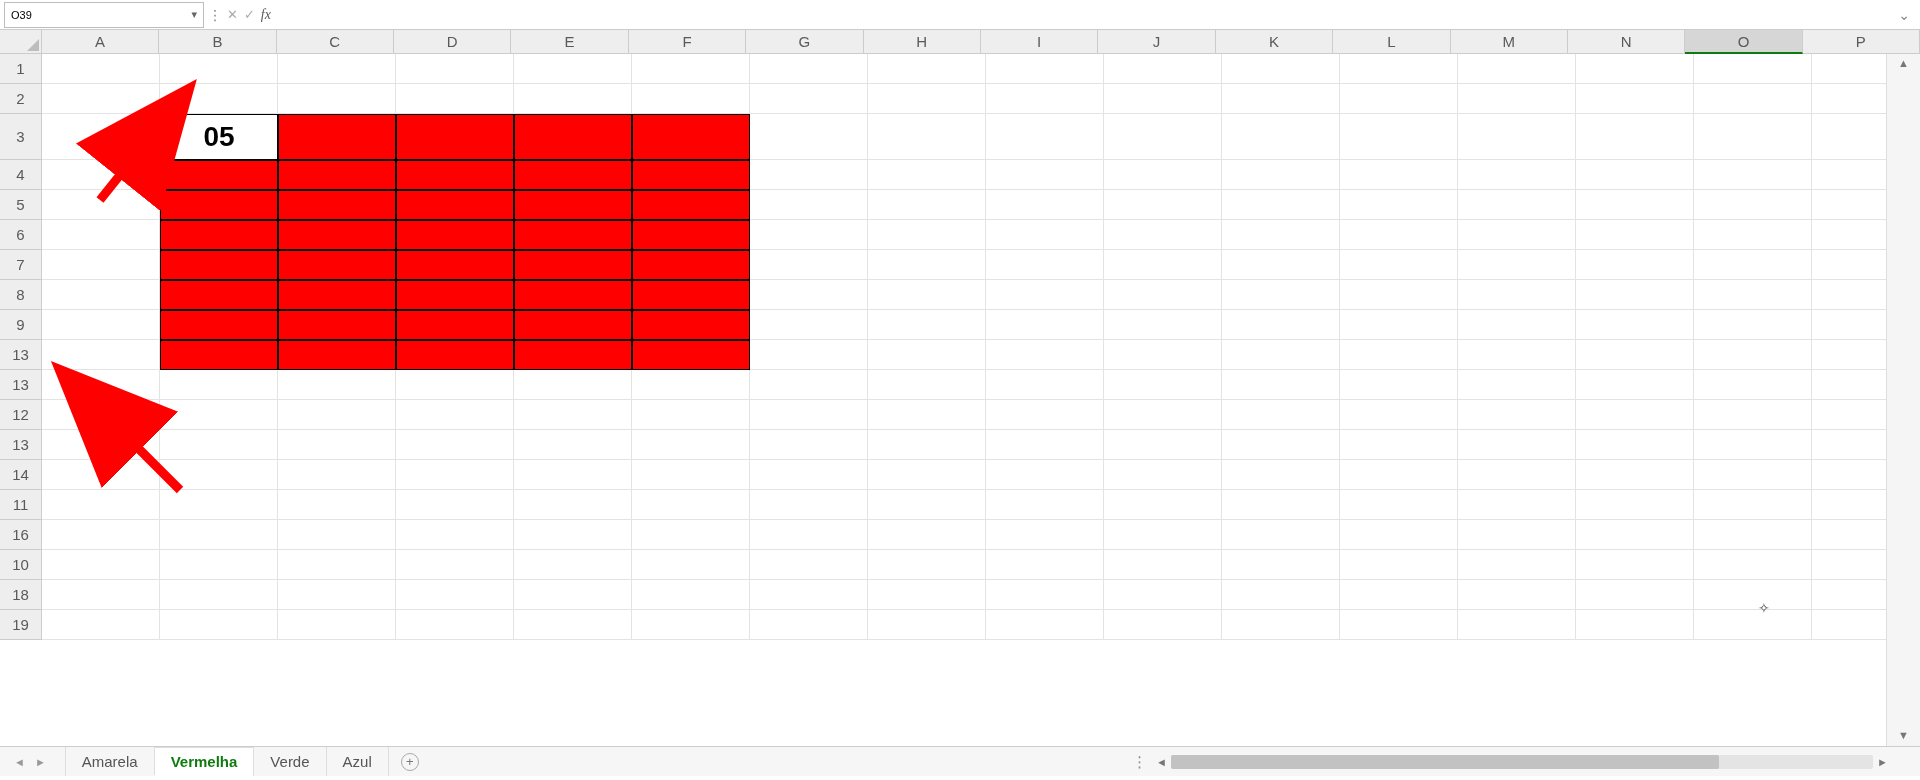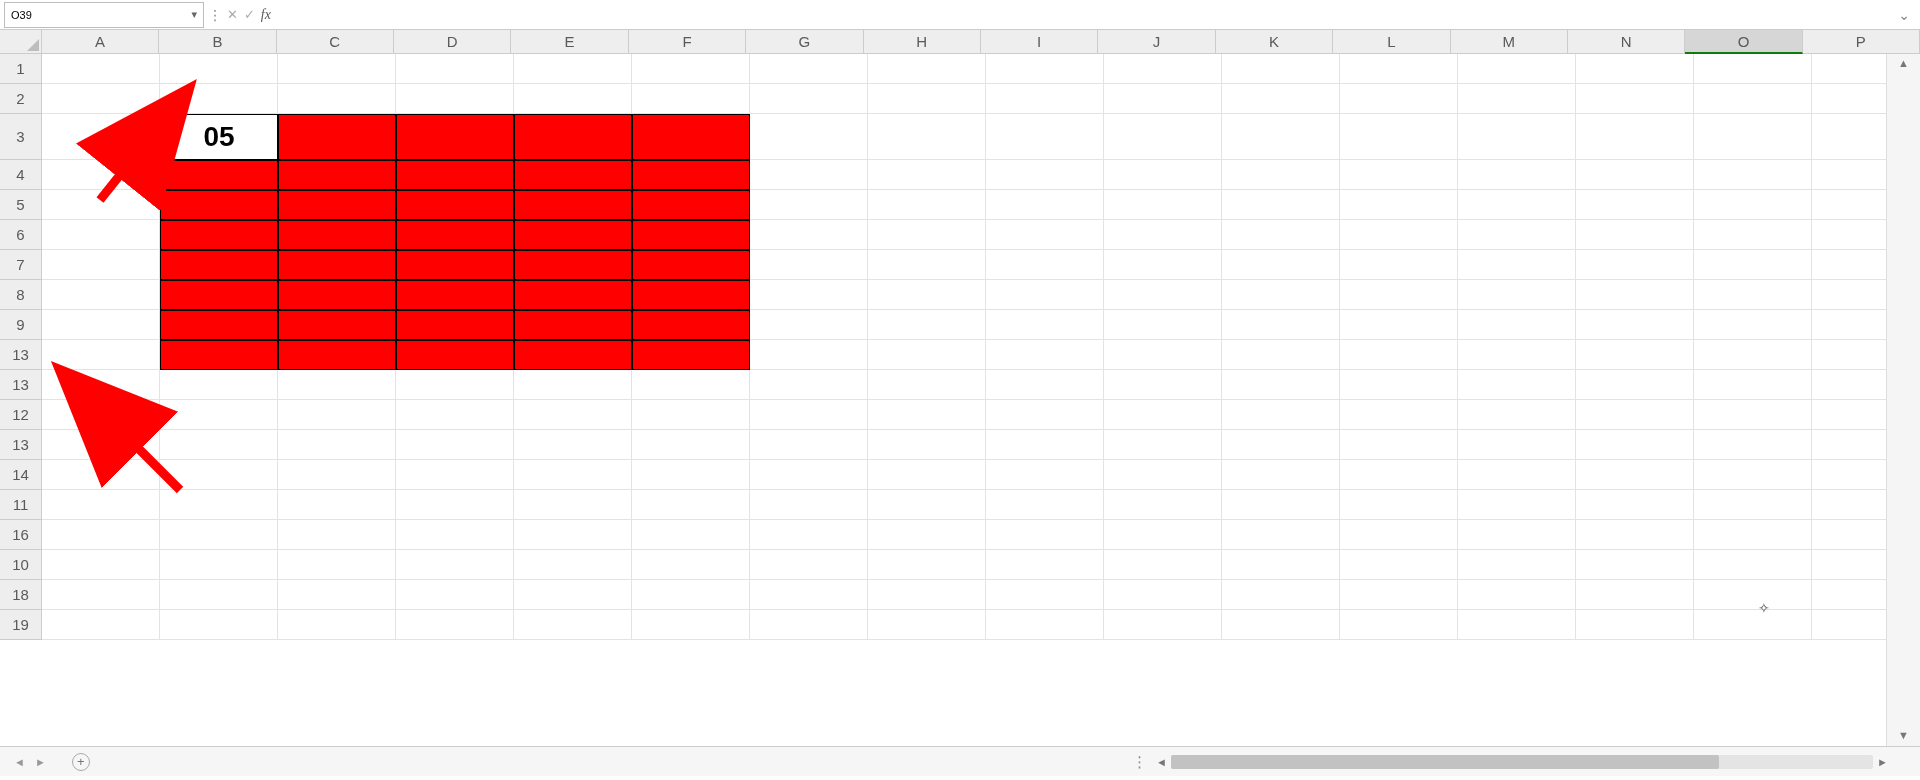--- a/index.html
+++ b/index.html
@@ -684,20 +684,26 @@
   </svg>
 
   <span class="cursor-cross" style="left:1758px; top:570px;">✧</span>
 </div>
 
 <div class="tab-bar">
   <div class="tab-nav">
     <span>◄</span>
     <span>►</span>
   </div>
+  <div class="tabs">
+      <div class="tab">Amarela</div>
+      <div class="tab active">Vermelha</div>
+      <div class="tab">Verde</div>
+      <div class="tab">Azul</div>
+    </div>
   <div class="tab-add">
     <span class="circ">+</span>
   </div>
   <div class="h-scroll">
     <span class="dots">⋮</span>
     <span class="arr">◄</span>
     <div class="track">
       <div class="thumb"></div>
     </div>
     <span class="arr">►</span>

